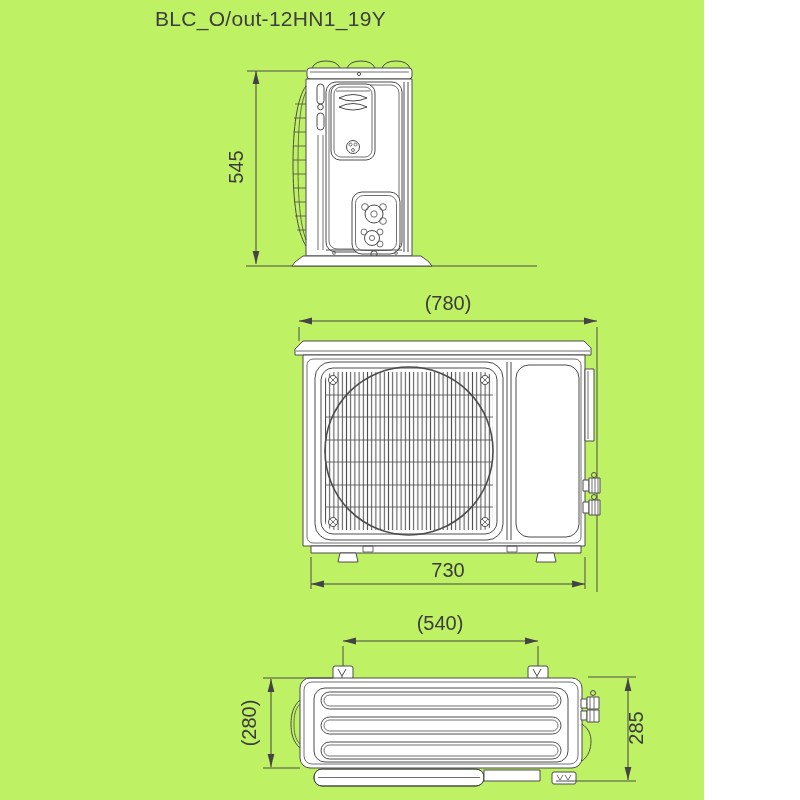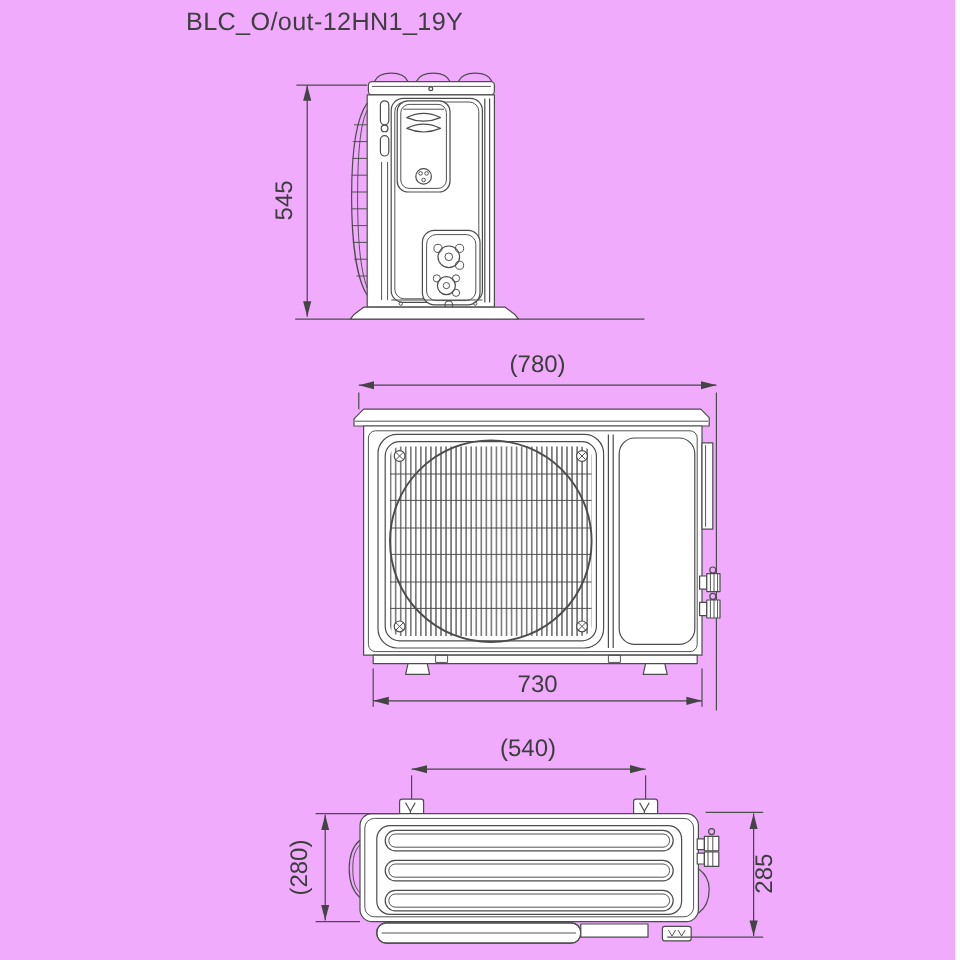--- a/index.html
+++ b/index.html
@@ -1,16 +1,16 @@
 <!DOCTYPE html>
 <html><head>
 <meta charset="utf-8">
 <style>
   html,body{margin:0;padding:0;background:#ffffff;}
-  .stage{position:relative;width:796px;height:800px;background:#f0abfc;overflow:hidden;
+  .stage{position:relative;width:704px;height:800px;background:#bef264;overflow:hidden;
          font-family:"Liberation Sans",sans-serif;}
   .drawing-title{position:absolute;left:155px;top:7px;font-size:21px;color:#3e3e3e;
          letter-spacing:0.3px;font-family:"Liberation Sans",sans-serif;}
   svg{position:absolute;left:0;top:0;}
   .ln{stroke:#4c4c4c;fill:none;stroke-width:1;stroke-linejoin:round;stroke-linecap:butt;}
   .lnw{stroke:#4c4c4c;fill:#ffffff;stroke-width:1;stroke-linejoin:round;}
   .thick{stroke-width:1.6;}
   .thin{stroke-width:0.8;}
   .dim-line{stroke:#444444;fill:none;stroke-width:1;}
   .dim-text{font-family:"Liberation Sans",sans-serif;font-size:20px;fill:#3c3c3c;}

